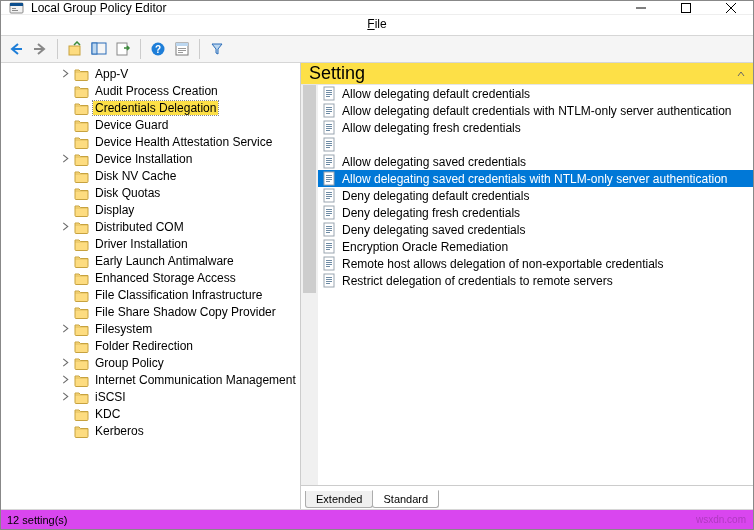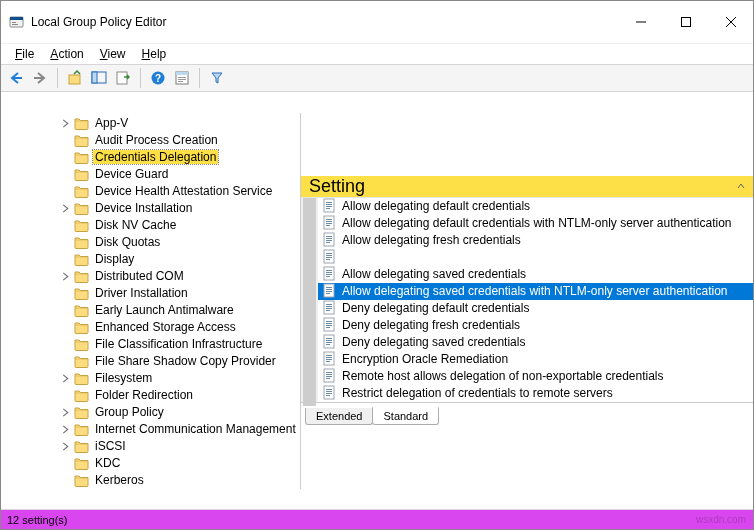--- a/index.html
+++ b/index.html
@@ -1,27 +1,27 @@
 <!DOCTYPE html>
 <html><head>
   <meta charset="utf-8">
   <style>
     * { box-sizing: border-box; margin: 0; padding: 0; }
     body { font-family: "Segoe UI", Tahoma, sans-serif; font-size: 12px; background: #fff; color: #000; width: 754px; height: 530px; overflow: hidden; display: flex; flex-direction: column; border: 1px solid #888; }
-    .titlebar { height: 43px; background: #fff; display: flex; align-items: center; padding: 0 0 0 8px; border-bottom: 1px solid #eee; }
+    .titlebar { height: 14px; background: #fff; display: flex; align-items: center; padding: 0 0 0 8px; border-bottom: 1px solid #eee; }
     .titlebar-icon { width: 16px; height: 16px; margin-right: 6px; }
     .titlebar-title { flex: 1; font-size: 12px; }
     .winbtn { width: 45px; height: 29px; display: flex; align-items: center; justify-content: center; font-family: sans-serif; }
-    .menubar { height: 20px; display: flex; align-items: center; padding: 0 6px; gap: 0; }
+    .menubar { height: 20px; display: flex; align-items: center; padding: 0 6px; gap: 0; flex-direction: column; }
     .menuitem { padding: 2px 8px; cursor: default; }
     .menuitem u { text-decoration: underline; }
     .toolbar { height: 28px; border-top: 1px solid #d6d6d6; border-bottom: 1px solid #d6d6d6; background: #f5f5f5; display: flex; align-items: center; padding: 0 4px; gap: 2px; }
     .tbsep { width: 1px; height: 20px; background: #ccc; margin: 0 4px; }
     .tbbtn { width: 22px; height: 22px; display: flex; align-items: center; justify-content: center; border: 1px solid transparent; }
-    .content { flex: 1; display: flex; min-height: 0; align-items: center; }
+    .content { flex: 1; display: flex; min-height: 0; }
     .tree-pane { width: 300px; border-right: 1px solid #ccc; display: flex; flex-direction: column; overflow: hidden; }
     .tree-wrapper { flex: 1; overflow-x: scroll; overflow-y: hidden; position: relative; }
     .tree { min-width: 400px; padding-top: 2px; }
     .tree-row { display: flex; align-items: center; height: 17px; white-space: nowrap; margin-left: 58px; }
     .tree-row.sel .tree-label { background: #fde047; outline: 1px dotted #888; }
     .tree-label { padding: 0 2px; }
     .exp { width: 12px; height: 12px; display: inline-flex; align-items: center; justify-content: center; cursor: default;}
     .exp svg { width: 9px; height: 9px; }
     .fldicon { width: 16px; height: 16px; margin: 0 3px; }
     .settings-pane { flex: 1; display: flex; flex-direction: column; min-width: 0; }

